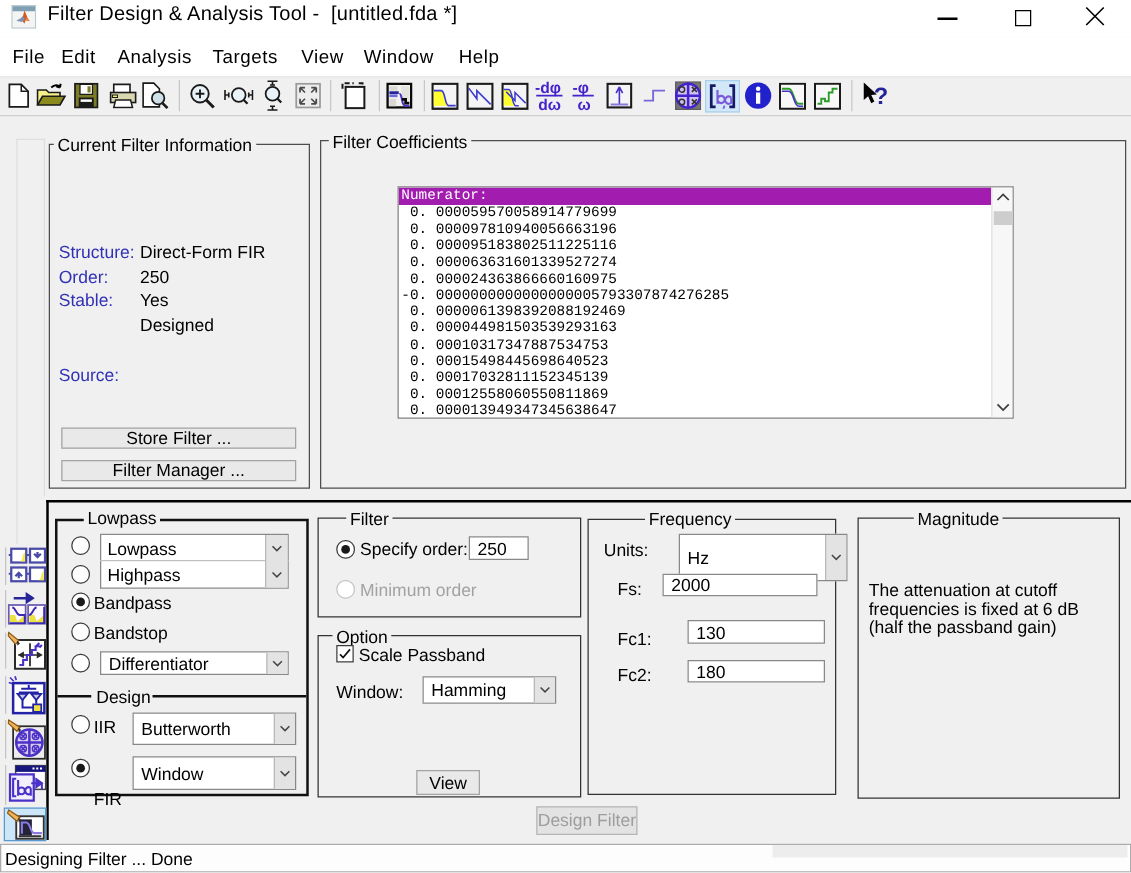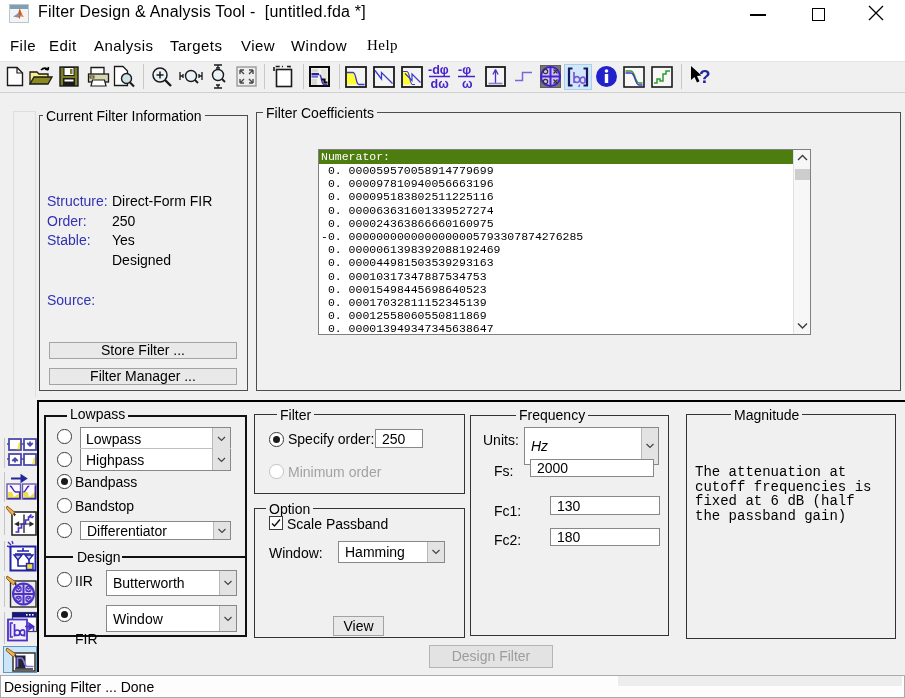--- a/index.html
+++ b/index.html
@@ -44,21 +44,21 @@
     </svg>
 </div>
 
 <div class="abs" style="left:0;top:30px;width:905px;height:31px;background:#ffffff;"></div>
 <div class="menu" style="left:10px;top:37px;">File</div>
 <div class="menu" style="left:49px;top:37px;">Edit</div>
 <div class="menu" style="left:94px;top:37px;">Analysis</div>
 <div class="menu" style="left:170px;top:37px;">Targets</div>
 <div class="menu" style="left:241px;top:37px;">View</div>
 <div class="menu" style="left:291px;top:37px;">Window</div>
-<div class="menu" style="left:367px;top:37px;font-family:Liberation Serif, serif;">Help</div>
+<div class="menu" style="left:367px;top:37px;">Help</div>
 
 <div class="abs" style="left:0;top:61px;width:905px;height:32px;background:#f0f0f0;border-top:1px solid #e5e5e5;border-bottom:1px solid #d0d0d0;"></div>
 <div id="toolbar">
 
 <svg class="abs" style="left:6px;top:66px;" width="18" height="21" viewBox="0 0 18 21">
   <path d="M1.5 1.5 H11 L16.5 7 V19.5 H1.5 Z" fill="#fff" stroke="#1a1a1a" stroke-width="1.4"></path>
   <path d="M11 1.5 V7 H16.5" fill="none" stroke="#1a1a1a" stroke-width="1.2"></path>
 </svg>
 
 <svg class="abs" style="left:29px;top:66px;" width="24" height="21" viewBox="0 0 24 21">
@@ -238,21 +238,21 @@
 <div class="lbl blue" style="left:47px;top:232px;">Stable:</div>
 <div class="lbl" style="left:112px;top:232px;">Yes</div>
 <div class="lbl blue" style="left:47px;top:248px;margin-top:44px;">Source:</div>
 <div class="lbl" style="left:112px;top:252px;">Designed</div>
 <div class="btn1" style="left:49px;top:342px;width:188px;height:17px;line-height:15px;">Store Filter ...</div>
 <div class="btn1" style="left:49px;top:368px;width:188px;height:17px;line-height:15px;">Filter Manager ...</div>
 
 <div class="gb" style="left:256px;top:112px;width:645px;height:279px;"></div>
 <div class="gbt" style="left:263px;top:105px;">Filter Coefficients</div>
 <div class="abs" id="listbox" style="left:318px;top:149px;width:493px;height:186px;background:#fff;border:1px solid #808080;overflow:hidden;">
-  <div style="position:absolute;left:0;top:0;right:17px;height:14px;background:#4d7c0f;color:#fff;font-family:'Liberation Mono',monospace;font-size:11.5px;line-height:13px;padding-left:2px;">Numerator:</div>
+  <div style="position:absolute;left:0;top:0;right:17px;height:14px;background:#a21caf;color:#fff;font-family:'Liberation Mono',monospace;font-size:11.5px;line-height:13px;padding-left:2px;">Numerator:</div>
   <div style="position:absolute;left:2px;top:14px;font-family:'Liberation Mono',monospace;font-size:11.5px;line-height:13.2px;color:#000;white-space:pre;"> 0. 000059570058914779699
  0. 000097810940056663196
  0. 000095183802511225116
  0. 000063631601339527274
  0. 000024363866660160975
 -0. 0000000000000000005793307874276285
  0. 0000061398392088192469
  0. 000044981503539293163
  0. 00010317347887534753
  0. 00015498445698640523
@@ -349,21 +349,21 @@
       <svg width="9" height="6">
         <path d="M1 1 L4.5 4.5 L8 1" stroke="#444" stroke-width="1.2" fill="none"></path>
       </svg>
     </span>
   </div>
 <div class="btn1" style="left:333px;top:616px;width:51px;height:20px;line-height:18px;">View</div>
 
 <div class="gb" style="left:470px;top:415px;width:199px;height:221px;border-color:#333;"></div>
 <div class="gbt" style="left:516px;top:407px;">Frequency</div>
 <div class="lbl" style="left:483px;top:432px;">Units:</div>
-<div class="combo" style="left:524px;top:427px;width:135px;height:38px;font-style:italic;">
+<div class="combo" style="left:543px;top:427px;width:135px;height:38px;">
     <span class="txt">Hz</span>
     <span class="btn">
       <svg width="9" height="6">
         <path d="M1 1 L4.5 4.5 L8 1" stroke="#444" stroke-width="1.2" fill="none"></path>
       </svg>
     </span>
   </div>
 <div class="lbl" style="left:494px;top:463px;">Fs:</div>
 <div class="input" style="left:530px;top:459px;width:124px;height:18px;">
     <span>2000</span>
@@ -372,23 +372,23 @@
 <div class="input" style="left:550px;top:496px;width:110px;height:19px;">
     <span>130</span>
   </div>
 <div class="lbl" style="left:494px;top:532px;">Fc2:</div>
 <div class="input" style="left:550px;top:528px;width:110px;height:18px;">
     <span>180</span>
   </div>
 
 <div class="gb" style="left:686px;top:414px;width:210px;height:225px;border-color:#333;"></div>
 <div class="gbt" style="left:731px;top:407px;">Magnitude</div>
-<div class="lbl" style="left:695px;top:465px;line-height:14.6px;white-space:normal;width:180px;font-family:Liberation Mono, monospace;">The attenuation at cutoff frequencies is fixed at 6 dB (half the passband gain)</div>
-
-<div class="btn1" style="left:429px;top:645px;width:124px;height:23px;line-height:21px;background:#e3e3e3;border-color:#b5b5b5;color:#9d9d9d;">Design Filter</div>
+<div class="lbl" style="left:695px;top:465px;line-height:14.6px;white-space:normal;width:180px;">The attenuation at cutoff frequencies is fixed at 6 dB (half the passband gain)</div>
+
+<div class="btn1" style="left:429px;top:645px;width:81px;height:23px;line-height:21px;background:#e3e3e3;border-color:#b5b5b5;color:#9d9d9d;">Design Filter</div>
 
 <div id="sidebar">
 
 <div class="abs" style="left:4px;top:438px;width:1px;height:30px;background:#c4c4c4;"></div>
 <div class="abs" style="left:4px;top:472px;width:1px;height:30px;background:#c4c4c4;"></div>
 <div class="abs" style="left:4px;top:506px;width:1px;height:29px;background:#c4c4c4;"></div>
 <div class="abs" style="left:4px;top:541px;width:1px;height:30px;background:#c4c4c4;"></div>
 <div class="abs" style="left:4px;top:576px;width:1px;height:31px;background:#c4c4c4;"></div>
 <div class="abs" style="left:4px;top:612px;width:1px;height:32px;background:#c4c4c4;"></div>
 

